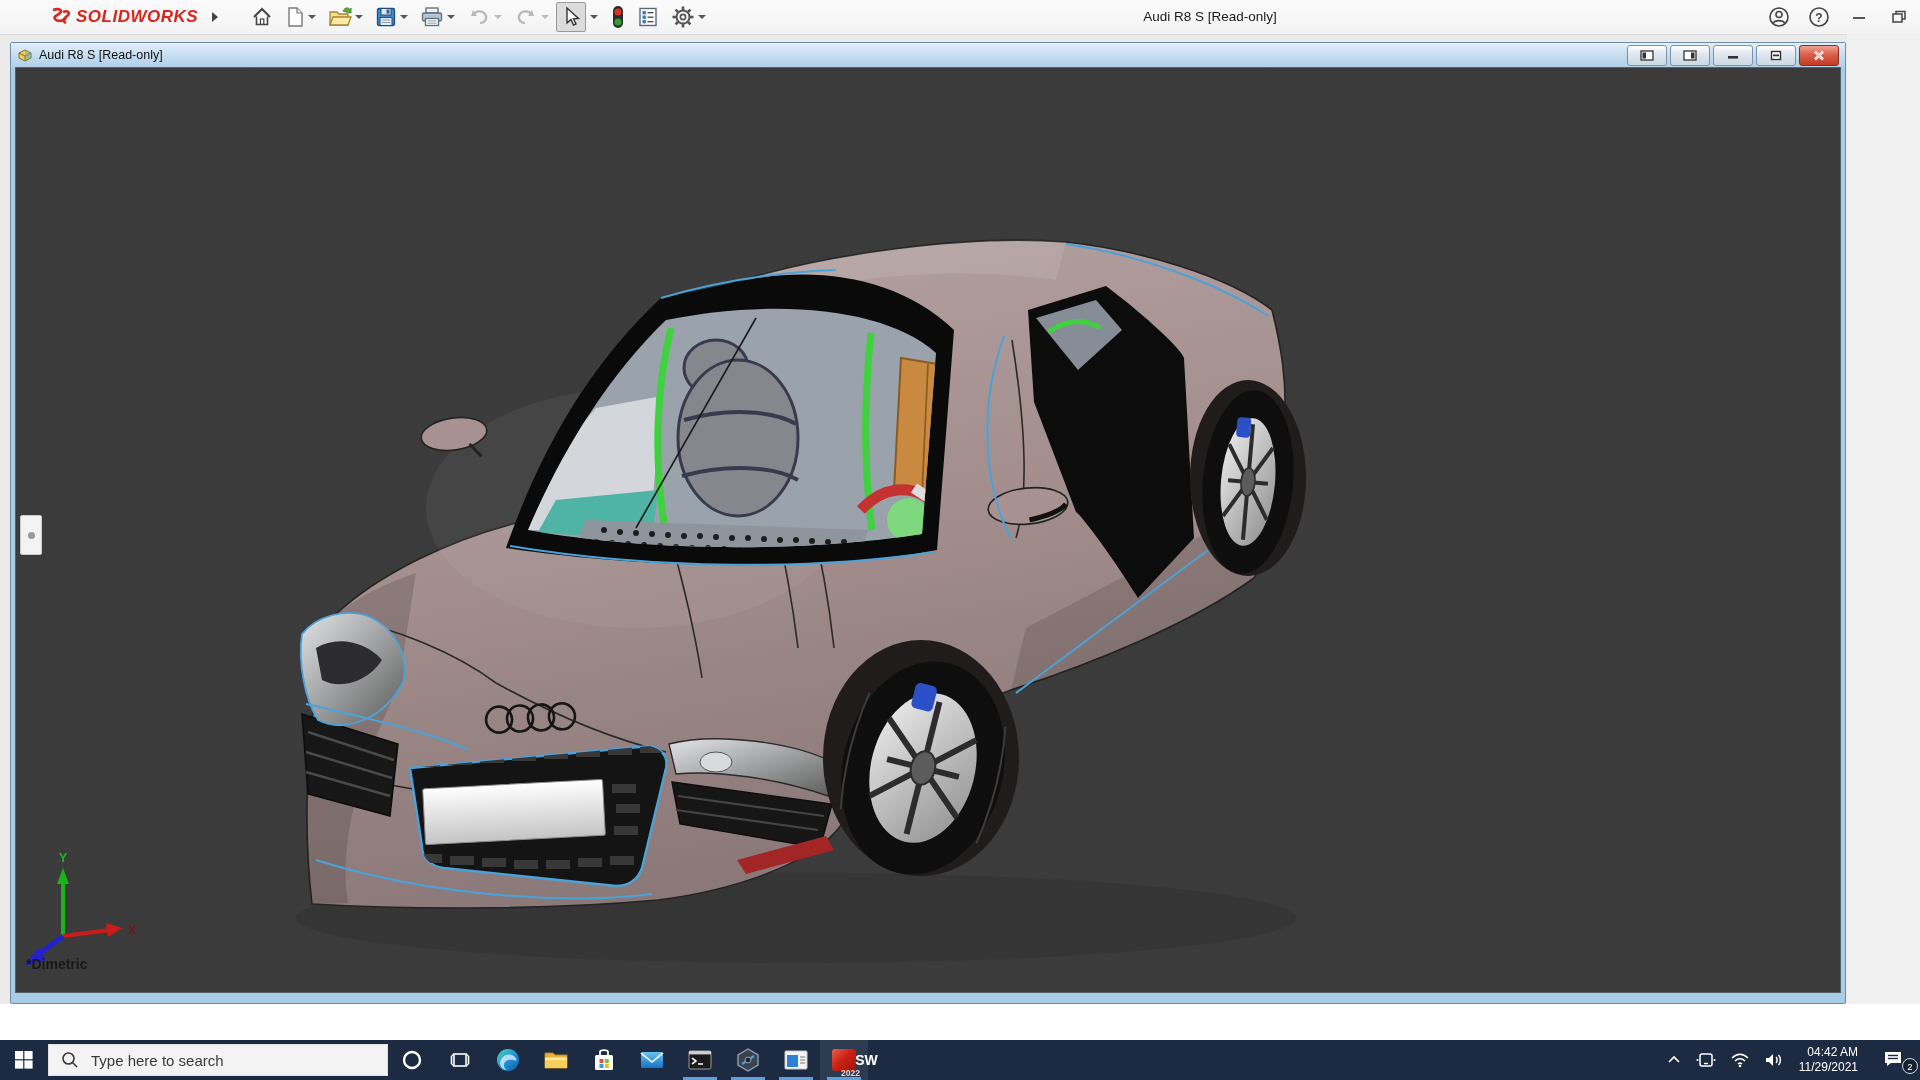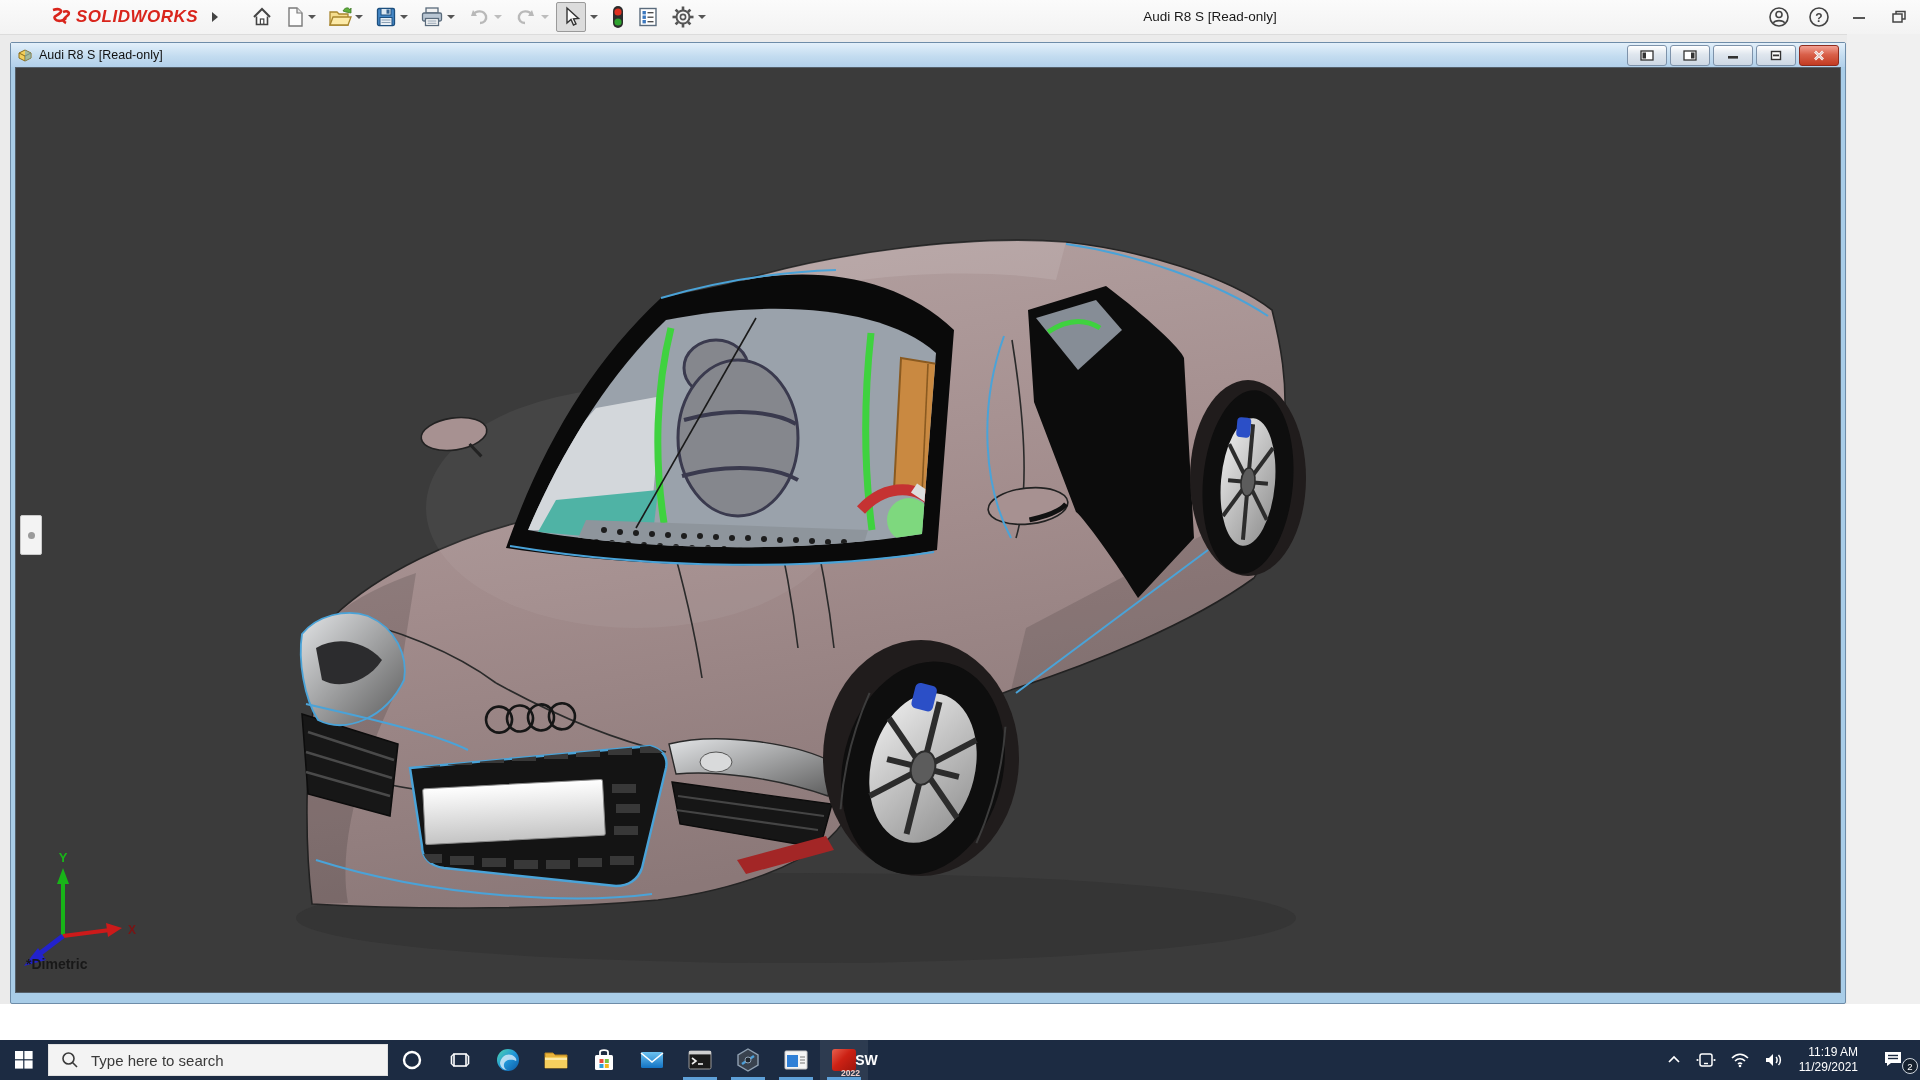--- a/index.html
+++ b/index.html
@@ -632,21 +632,21 @@
       </svg>
     </div>
     <div class="tray-item">
       <svg width="20" height="16" viewBox="0 0 20 16">
         <path d="M2 6 H5 L9 2 V14 L5 10 H2 Z" fill="#fff"></path>
         <path d="M12 5 C13.5 6.5 13.5 9.5 12 11" fill="none" stroke="#fff" stroke-width="1.5"></path>
         <path d="M14.5 3 C17 5.5 17 10.5 14.5 13" fill="none" stroke="#fff" stroke-width="1.5"></path>
       </svg>
     </div>
     <div class="clock">
-      <div>11:19 AM</div>
+      <div>04:42 AM</div>
       <div>11/29/2021</div>
     </div>
     <div class="tray-item" style="position:relative;width:40px;">
       <svg width="22" height="20" viewBox="0 0 22 20">
         <path d="M3 2 H19 V13 H9 L5 16 V13 H3 Z" fill="#fff"></path>
         <line x1="6" y1="5.5" x2="16" y2="5.5" stroke="#1c2b42" stroke-width="1.4"></line>
         <line x1="6" y1="8.5" x2="16" y2="8.5" stroke="#1c2b42" stroke-width="1.4"></line>
       </svg>
       <div class="badge">2</div>
     </div>

